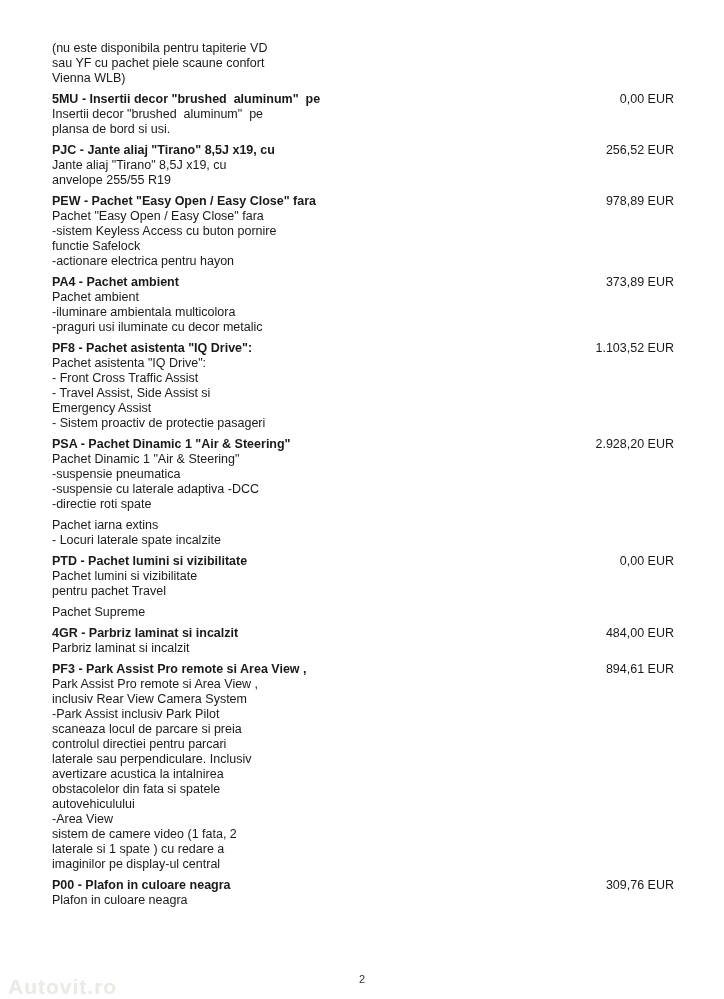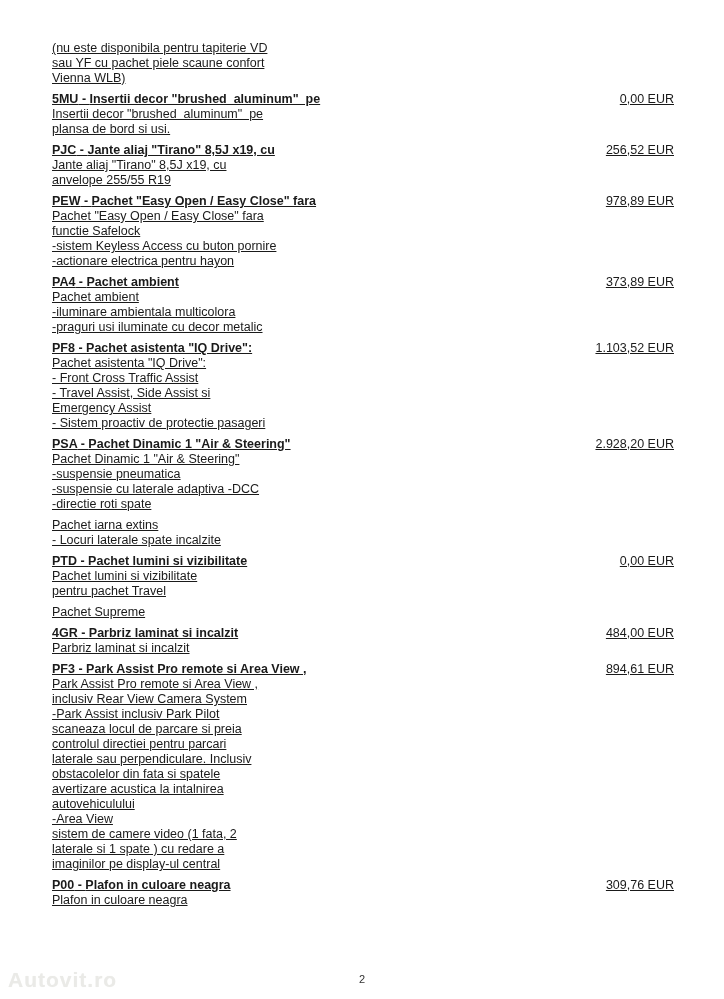--- a/index.html
+++ b/index.html
@@ -12,21 +12,20 @@
     height: 999px;
     position: relative;
     overflow: hidden;
     font-family: "Liberation Sans", sans-serif;
     color: #1a1a1a;
   }
   .content {
     padding: 41px 50px 0 52px;
     font-size: 12.5px;
     line-height: 15px;
-    text-decoration: underline;
   }
   .intro-line,
   .desc-line,
   .item-heading,
   .item-price {
     white-space: pre;
   }
   .item {
     margin-top: 6px;
   }
@@ -49,21 +48,21 @@
     left: 0;
     right: 0;
     bottom: 14px;
     text-align: center;
     font-size: 11px;
     color: #333333;
   }
   .watermark {
     position: absolute;
     left: 8px;
-    bottom: 7px;
+    bottom: 0;
     font-size: 21px;
     font-weight: bold;
     letter-spacing: 1px;
     color: #eaeae7;
     text-shadow: 0 0 1px #f2f2f0;
     user-select: none;
   }
 </style>
 </head>
 <body>
@@ -97,22 +96,22 @@
         </div>
   </div>
 
   <div class="item">
     <div class="item-row">
       <div class="item-heading"><span>PEW</span><span> - </span><span>Pachet "Easy Open / Easy Close" fara</span></div>
       <div class="item-price">978,89 EUR</div>
     </div>
     <div>
           <div class="desc-line">Pachet "Easy Open / Easy Close" fara</div>
+          <div class="desc-line">-sistem Keyless Access cu buton pornire</div>
           <div class="desc-line">functie Safelock</div>
-          <div class="desc-line">-sistem Keyless Access cu buton pornire</div>
           <div class="desc-line">-actionare electrica pentru hayon</div>
         </div>
   </div>
 
   <div class="item">
     <div class="item-row">
       <div class="item-heading"><span>PA4</span><span> - </span><span>Pachet ambient</span></div>
       <div class="item-price">373,89 EUR</div>
     </div>
     <div>
@@ -188,22 +187,22 @@
       <div class="item-heading"><span>PF3</span><span> - </span><span>Park Assist Pro remote si Area View ,</span></div>
       <div class="item-price">894,61 EUR</div>
     </div>
     <div>
           <div class="desc-line">Park Assist Pro remote si Area View ,</div>
           <div class="desc-line">inclusiv Rear View Camera System</div>
           <div class="desc-line">-Park Assist inclusiv Park Pilot</div>
           <div class="desc-line">scaneaza locul de parcare si preia</div>
           <div class="desc-line">controlul directiei pentru parcari</div>
           <div class="desc-line">laterale sau perpendiculare. Inclusiv</div>
+          <div class="desc-line">avertizare acustica la intalnirea</div>
           <div class="desc-line">obstacolelor din fata si spatele</div>
-          <div class="desc-line">avertizare acustica la intalnirea</div>
           <div class="desc-line">autovehiculului</div>
           <div class="desc-line">-Area View</div>
           <div class="desc-line">sistem de camere video (1 fata, 2</div>
           <div class="desc-line">laterale si 1 spate ) cu redare a</div>
           <div class="desc-line">imaginilor pe display-ul central</div>
         </div>
   </div>
 
   <div class="item">
     <div class="item-row">

